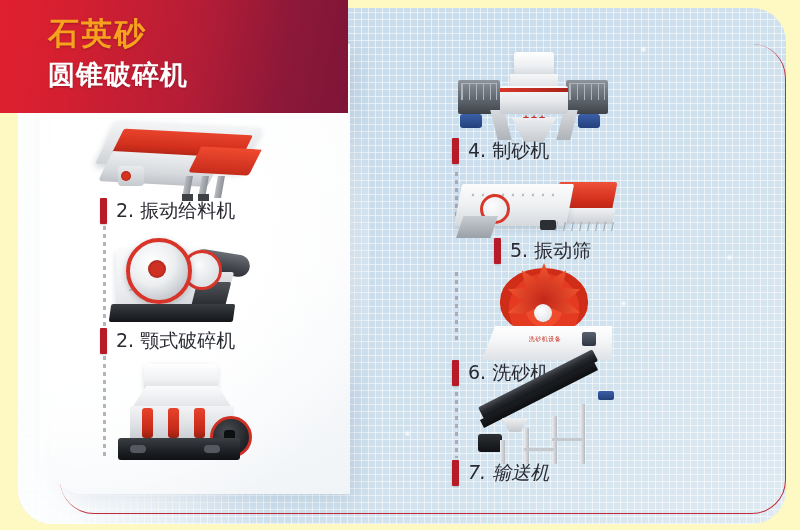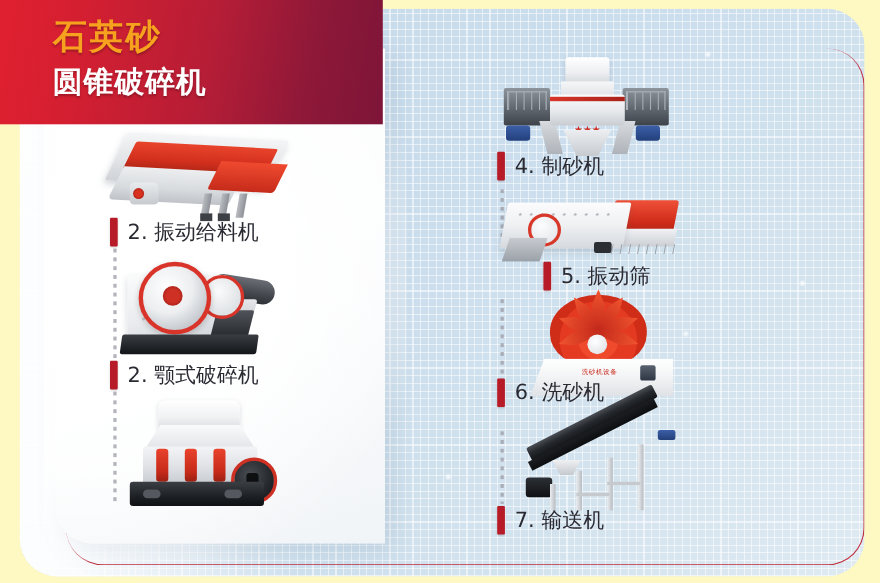--- a/index.html
+++ b/index.html
@@ -493,38 +493,38 @@
         <div class="blade" style="transform:translate(-50%,-100%) rotate(-36deg);"></div>
         <div class="blade" style="transform:translate(-50%,-100%) rotate(-72deg);"></div>
         <div class="blade" style="transform:translate(-50%,-100%) rotate(-108deg);"></div>
       </div>
       <div class="hubc"></div>
       <div class="tank"></div>
       <div class="logo">洗砂机设备</div>
       <div class="gear"></div>
     </div>
   </div>
-  <div class="step-label" style="left:452px;top:344px;">
+  <div class="step-label" style="left:452px;top:360px;">
     <div class="marker"></div>
     <div class="step-text">6. 洗砂机</div>
   </div>
 
   <div class="thumb" style="left:478px;top:390px;">
     <div class="conv">
       <div class="belt"></div>
       <div class="belt2"></div>
       <div class="head"></div>
       <div class="hopper"></div>
       <div class="tailbox"></div>
       <div class="leg" style="left:22px;top:50px;height:24px;"></div>
       <div class="leg" style="left:46px;top:38px;height:36px;"></div>
       <div class="leg" style="left:74px;top:26px;height:48px;"></div>
       <div class="leg" style="left:102px;top:14px;height:60px;"></div>
       <div class="cross" style="left:46px;top:58px;width:30px;"></div>
       <div class="cross" style="left:74px;top:48px;width:30px;"></div>
     </div>
   </div>
-  <div class="step-label" style="left:452px;top:460px;">
+  <div class="step-label" style="left:452px;top:460px;font-style:italic;">
     <div class="marker"></div>
     <div class="step-text">7. 输送机</div>
   </div>
 
 </div>
 
 </body></html>

